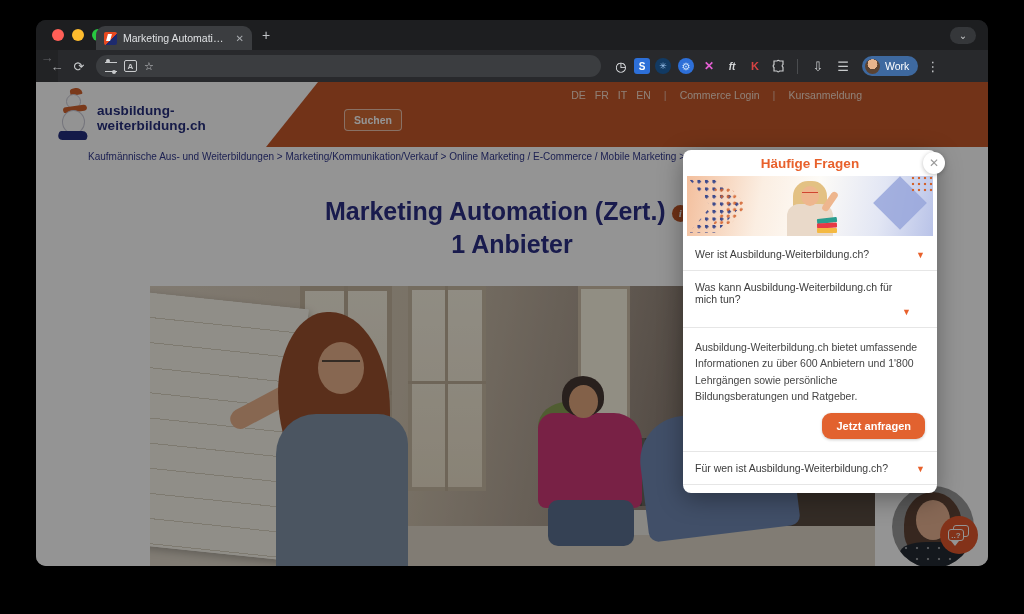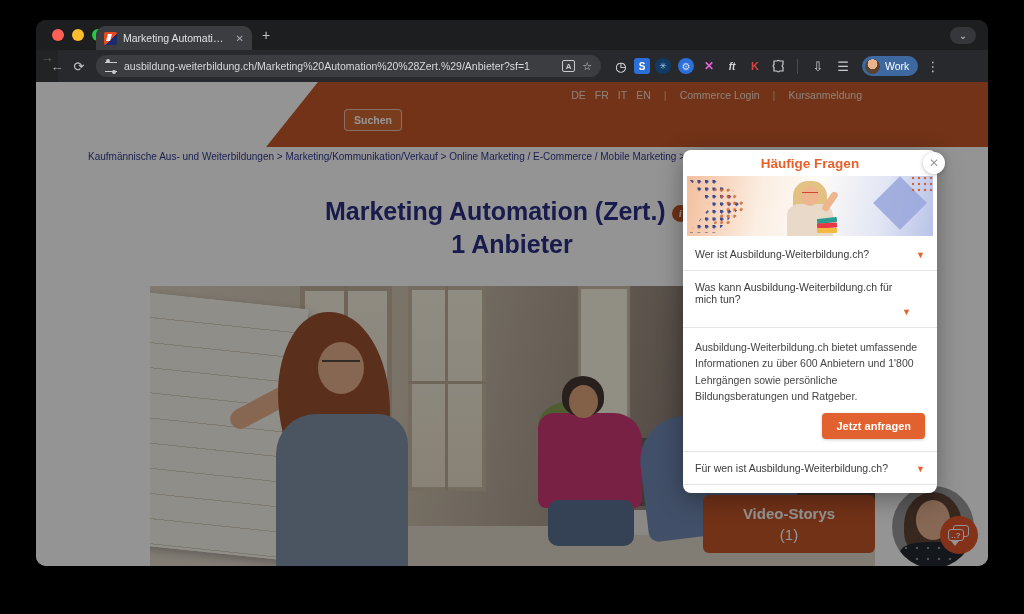--- a/index.html
+++ b/index.html
@@ -176,21 +176,21 @@
   .f3 { top:10px; background:#f4b942; }
 
   .faq-row { position:relative; padding:10px 26px 10px 12px; font-size:10.5px; color:#3b3b3b; border-top:1px solid #e6e6e6; }
   .faq-row.first { border-top:none; }
   .faq-arrow { position:absolute; right:12px; top:12px; color:#e8612c; font-size:9px; }
   .faq-row.expanded { padding-bottom:4px; }
   .faq-arrow-below { text-align:right; color:#e8612c; font-size:9px; padding:2px 0 6px; }
   .faq-answer { border-top:1px solid #e6e6e6; padding:11px 12px 2px; font-size:10.5px; color:#454545; line-height:1.55; }
   .cta-row { text-align:right; padding:7px 12px 12px; }
   .cta-btn { display:inline-block; background:#e2622f; color:#fff; font-size:11px; font-weight:bold;
-             padding:7px 14px; border-radius:4px; box-shadow:0 1px 3px rgba(0,0,0,.2); }
+             padding:7px 14px; border-radius:9px; box-shadow:0 1px 3px rgba(0,0,0,.2); }
 </style>
 </head>
 <body>
 
 <div class="window">
 
   <div class="tabstrip">
     <div class="traffic">
       <span class="t-red"></span>
       <span class="t-yellow"></span>
@@ -206,21 +206,20 @@
         <span>⌄</span>
       </div>
   </div>
 
   <div class="toolbar">
     <span class="tbicon">←</span>
     <span class="tbicon dim">→</span>
     <span class="tbicon">⟳</span>
     <div class="urlpill">
       <span class="tuneicon"></span>
-      <span class="url">ausbildung-weiterbildung.ch/Marketing%20Automation%20%28Zert.%29/Anbieter?sf=1</span>
       <span class="transicon">A</span>
       <span class="pill-ico">☆</span>
     </div>
     <div class="exts">
       <span class="ext ext-clock">◷</span>
       <span class="ext ext-s">S</span>
       <span class="ext">
           <span class="ext ext-navy">✳</span>
         </span>
       <span class="ext">
@@ -242,20 +241,33 @@
       <span class="profile-av"></span>
       <span class="profile-label">Work</span>
     </div>
     <span class="menu-dots">⋮</span>
   </div>
 
   <div class="viewport">
 
     <div class="site-header">
       <div class="header-orange"></div>
+      <div class="logo">
+        <div class="snowman">
+          <span class="sm-hat" style="position:absolute"></span>
+          <span class="sm-head" style="position:absolute"></span>
+          <span class="sm-scarf" style="position:absolute"></span>
+          <span class="sm-body" style="position:absolute"></span>
+          <span class="sm-base" style="position:absolute"></span>
+        </div>
+        <div class="logo-text">
+          <div>ausbildung-</div>
+          <div>weiterbildung.ch</div>
+        </div>
+      </div>
       <div class="top-links">
         <span class="langs">
           <span>DE</span>
           <span>FR</span>
           <span>IT</span>
           <span>EN</span>
         </span>
         <span class="tl-sep">|</span>
         <span>Commerce Login</span>
         <span class="tl-sep">|</span>
@@ -302,24 +314,20 @@
         <div class="m-hair"></div>
         <div class="m-face"></div>
         <div class="m-beard"></div>
       <div class="p-arm"></div>
         <div class="p-hair"></div>
         <div class="p-body"></div>
         <div class="p-face"></div>
         <div class="p-glass"></div>
     </div>
 
-    <div class="video-box">
-      <div>Video-Storys</div>
-      <div style="font-weight:normal;">(1)</div>
-    </div>
 
     <div class="avatar-widget">
       <div class="av-hair"></div>
       <div class="av-face"></div>
       <div class="av-top"></div>
     </div>
     <div class="chat-badge">
       <span class="bub-back"></span>
       <span class="bub-front">..?</span>
       <span class="bub-tail"></span>

